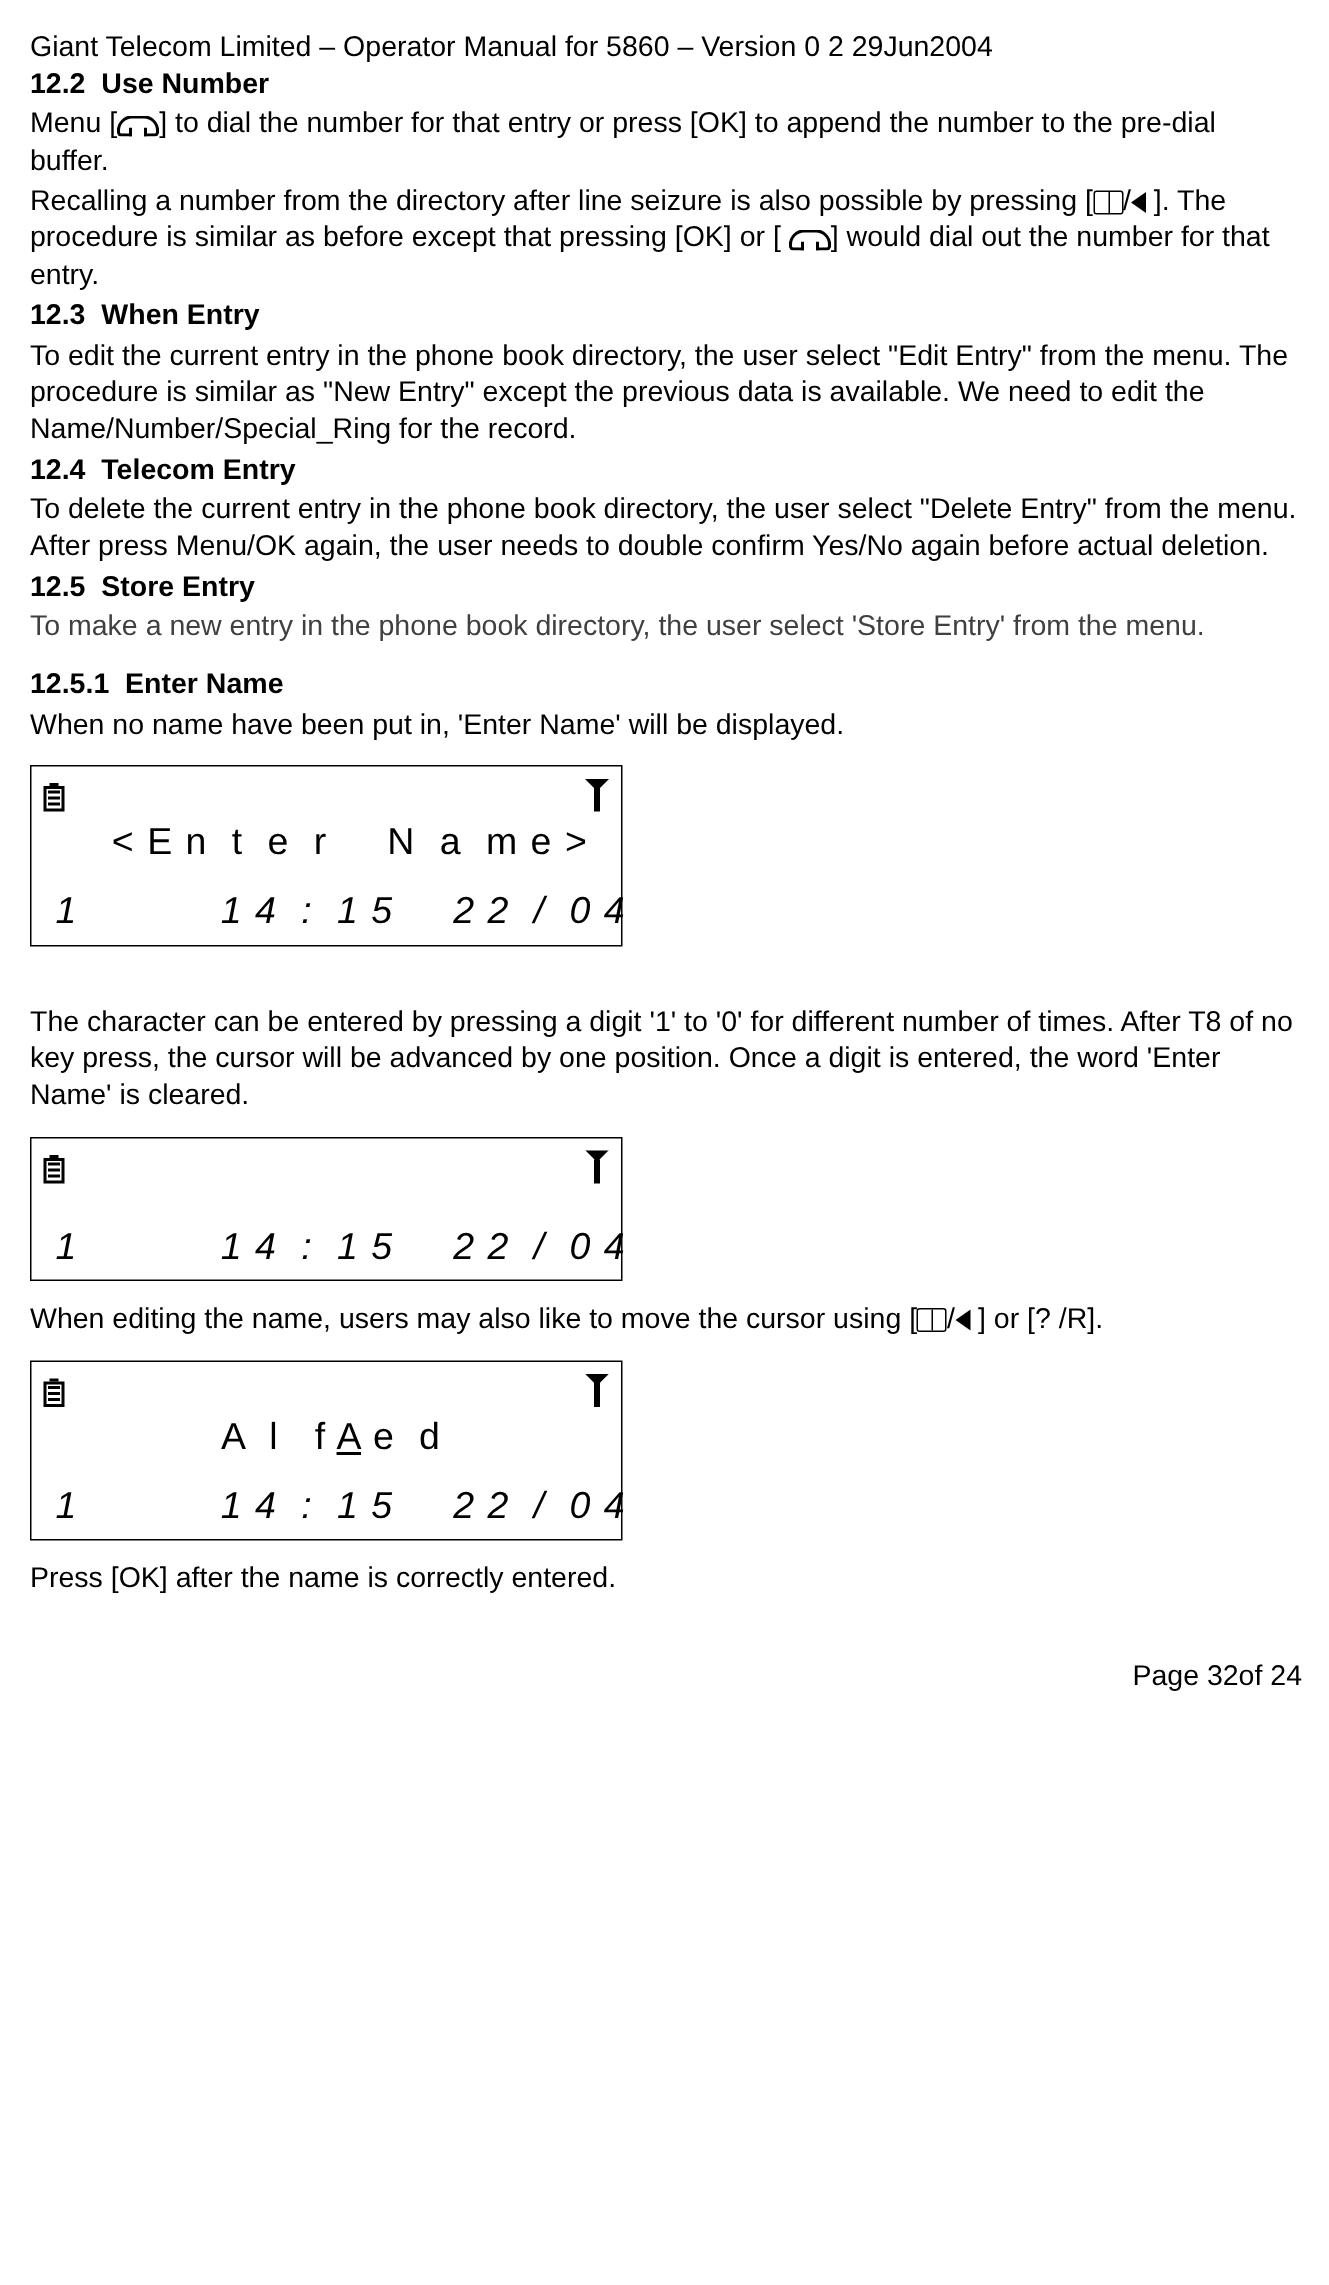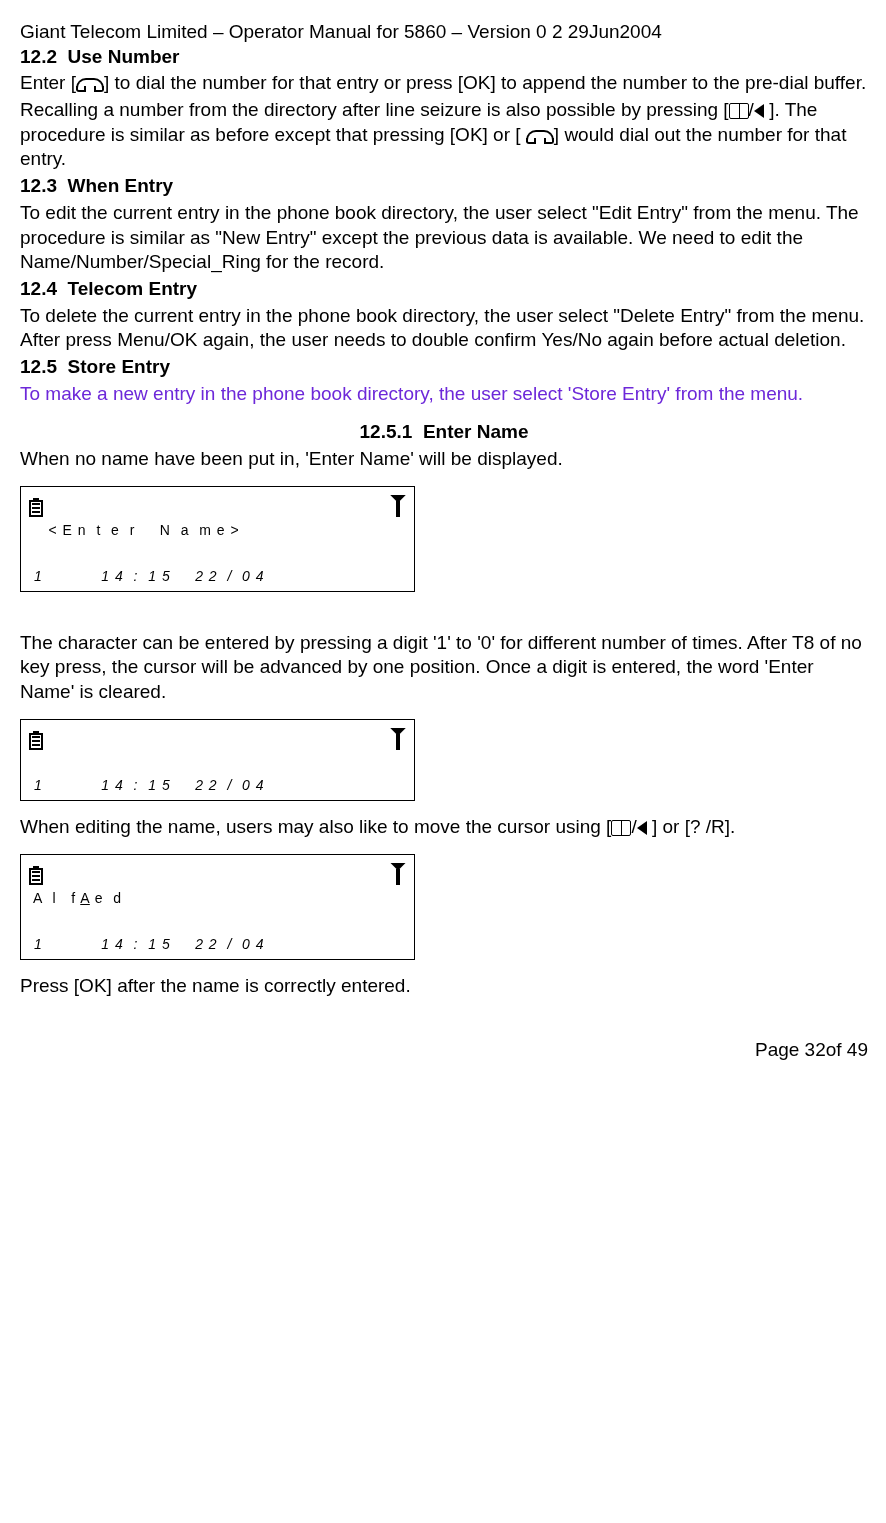--- a/index.html
+++ b/index.html
@@ -18,34 +18,34 @@
   .heading {
     font-weight: bold;
     font-size: 19px;
     margin-bottom: 2px;
   }
   .subheading {
     font-weight: bold;
     font-size: 19px;
     margin-top: 14px;
     margin-bottom: 2px;
-    text-align: center;
   }
   .para {
     margin: 0 0 2px 0;
   }
-  .red { color: #6d28d9; }
+  .red { color: #404040; }
   .lcd {
     border: 1px solid #000;
     width: 395px;
     margin: 14px 0 14px 0;
     padding: 6px 8px 6px 8px;
     font-family: Arial, Helvetica, sans-serif;
-    font-size: 14px;
+    font-size: 25px;
     box-sizing: border-box;
+    text-align: center;
   }
   .lcd .icon-row {
     display: flex;
     justify-content: space-between;
     align-items: center;
     height: 26px;
     margin-bottom: 2px;
   }
   .lcd .text-row {
     height: 24px;
@@ -112,21 +112,21 @@
 
 
 
 <div class="header-text">Giant Telecom Limited – Operator Manual for 5860 – Version 0 2 29Jun2004</div>
 
 <div class="heading">
   <span>12.2</span>&nbsp;
   <span>Use Number</span>
 </div>
 <p class="para">
-  <span>Enter [</span><span class="phone-icon"></span><span>] to dial the number for that entry or press [OK] to append the number to the pre-dial buffer.</span>
+  <span>Menu [</span><span class="phone-icon"></span><span>] to dial the number for that entry or press [OK] to append the number to the pre-dial buffer.</span>
 </p>
 <p class="para">
   <span>Recalling a number from the directory after line seizure is also possible by pressing [</span><span class="book-icon"></span><span>/</span><span class="left-tri"></span><span> ]. The procedure is similar as before except that pressing [OK] or [ </span><span class="phone-icon"></span><span>] would dial out the number for that entry.</span>
 </p>
 
 <div class="heading">
   <span>12.3</span>&nbsp;
   <span>When Entry</span>
 </div>
 <p class="para">To edit the current entry in the phone book directory, the user select "Edit Entry" from the menu. The procedure is similar as "New Entry" except the previous data is available. We need to edit the Name/Number/Special_Ring for the record.</p>
@@ -195,16 +195,16 @@
       </span>
     <span class="signal-icon"></span>
   </div>
   <div class="text-row"><span> A  l   f </span><span class="underline">A</span><span> e  d</span></div>
   <div class="blank-row"></div>
   <div class="status-row"> 1            1 4  :  1 5     2 2  /  0 4</div>
 </div>
 
 <p class="para">Press [OK] after the name is correctly entered.</p>
 
-<div class="footer">Page 32of 49</div>
+<div class="footer">Page 32of 24</div>
 
 
 
 
 </body></html>

